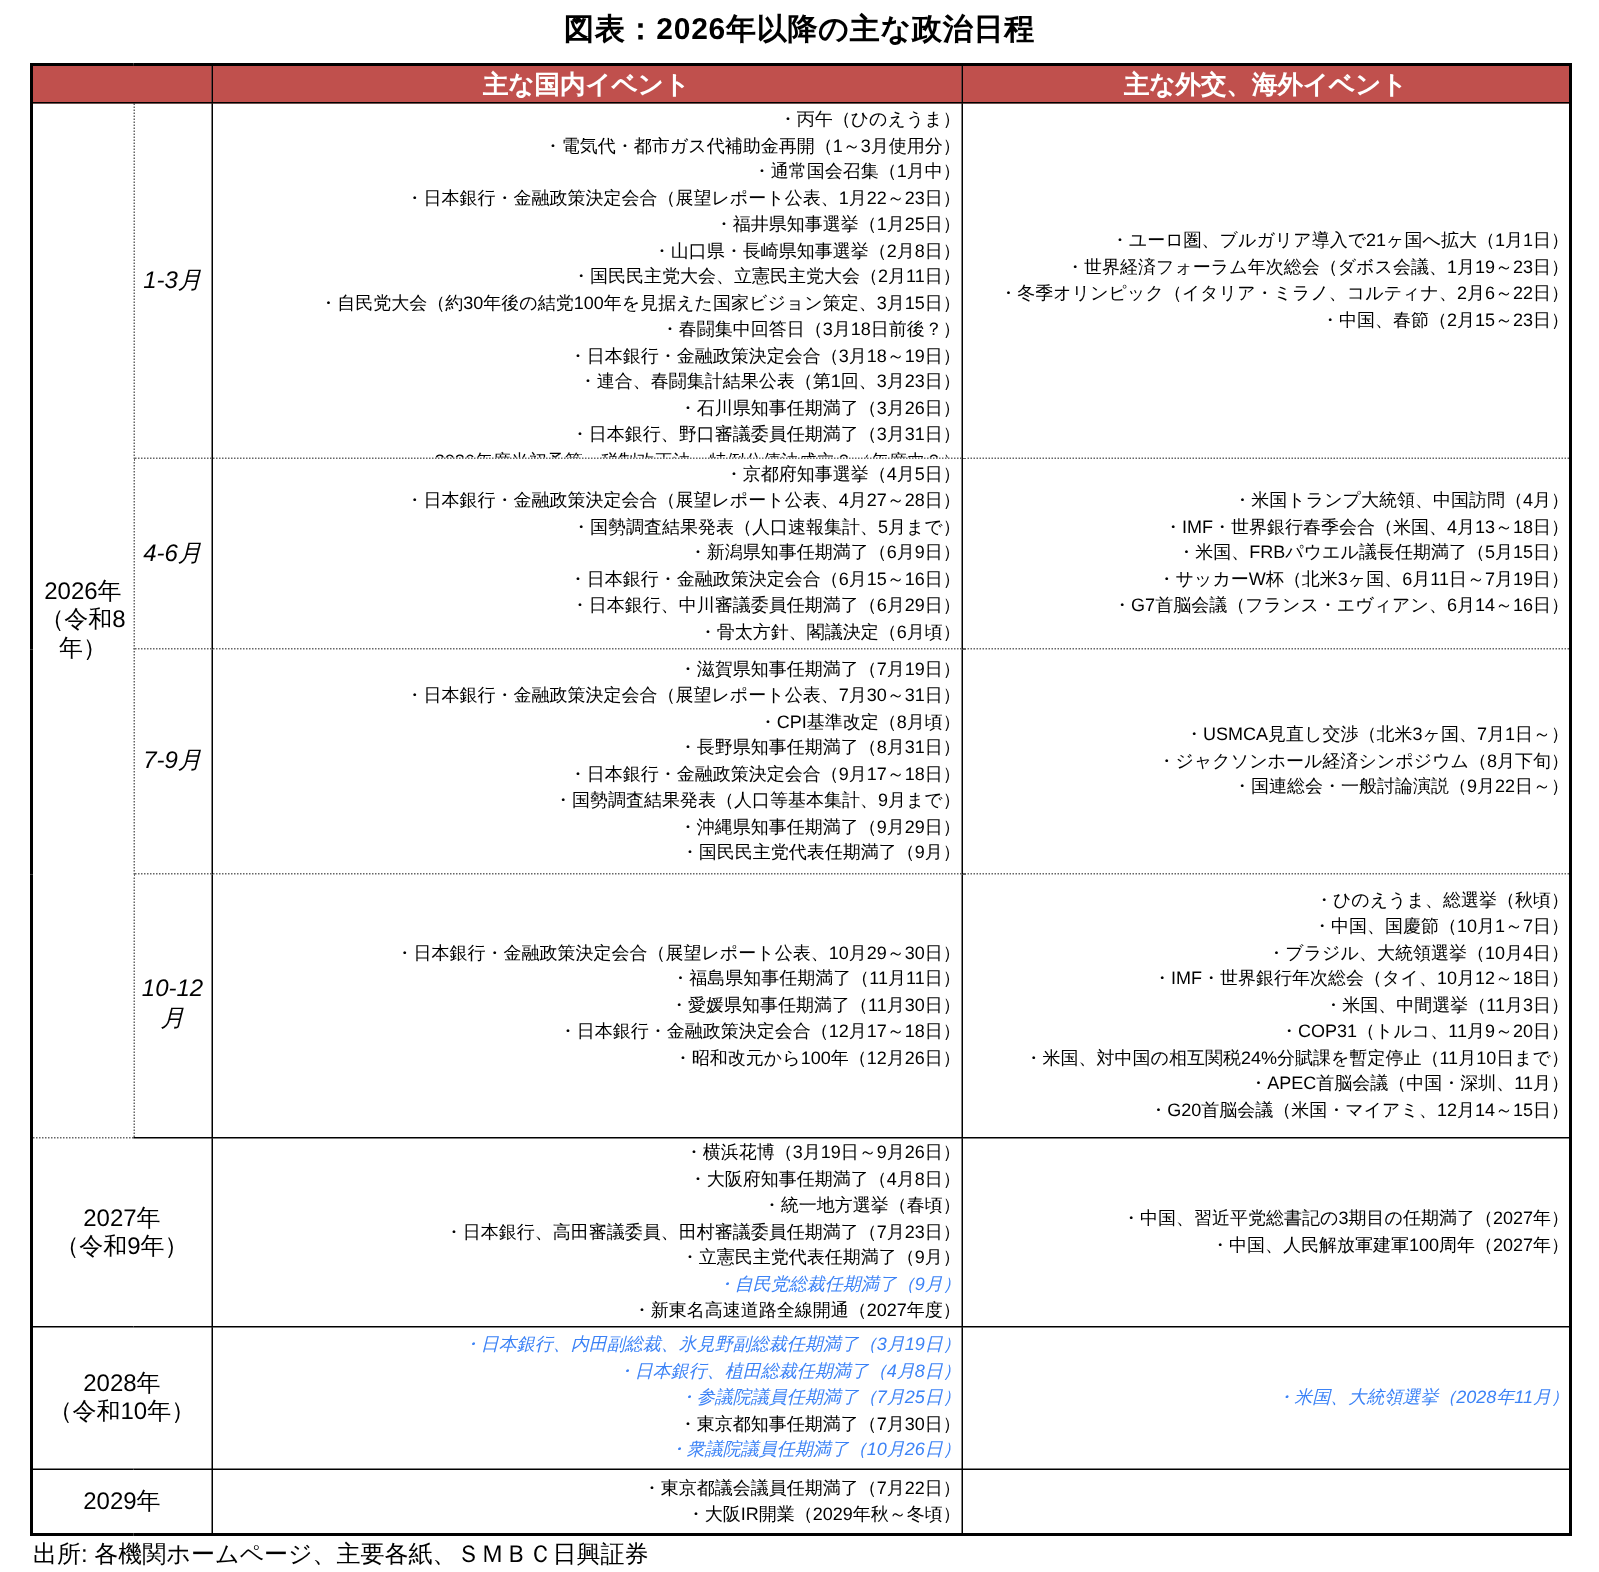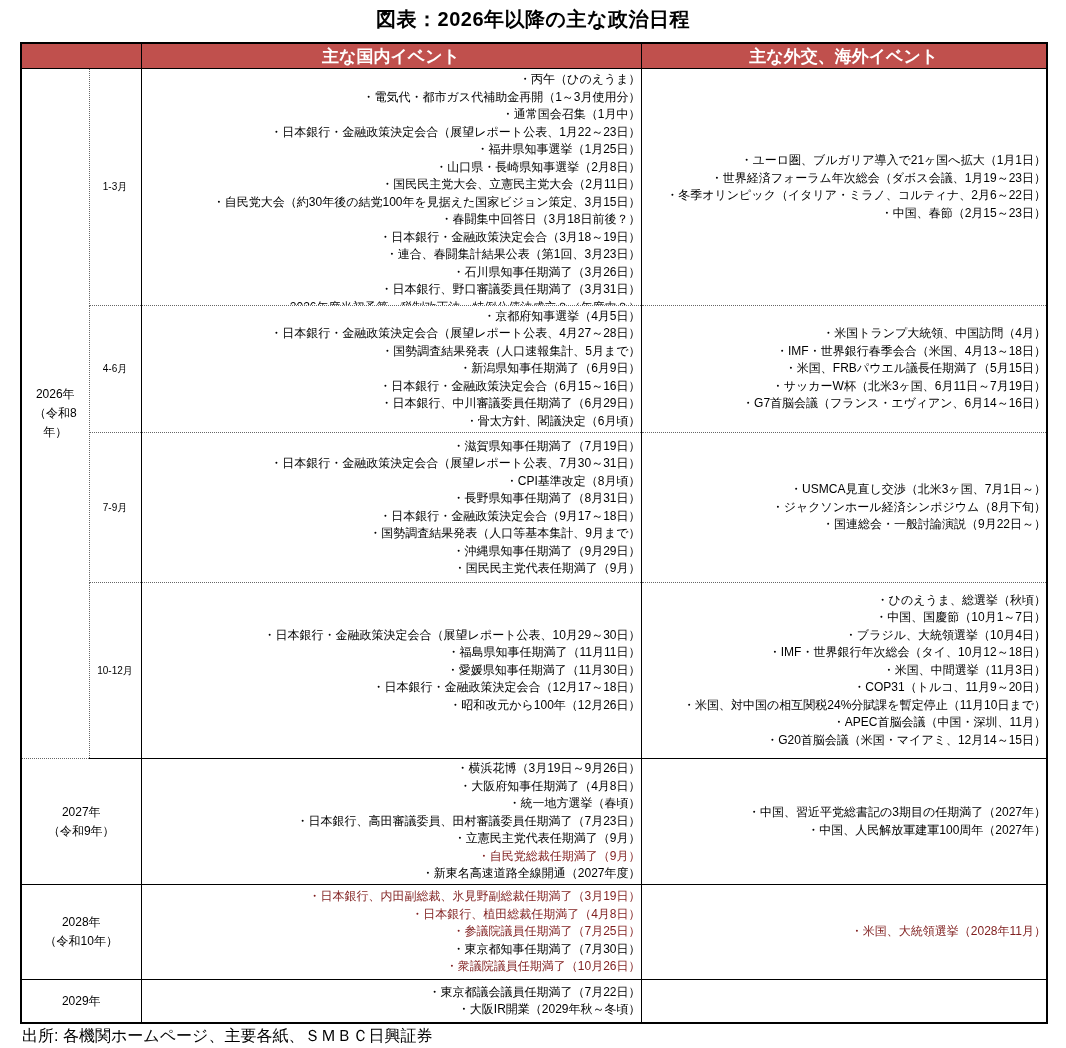--- a/index.html
+++ b/index.html
@@ -9,34 +9,34 @@
          font-size:20px;font-weight:bold;letter-spacing:.5px;}
   .sched{position:absolute;left:20px;top:42px;width:1026px;
          border-collapse:collapse;table-layout:fixed;border:2px solid #000;}
   .sched th{background:var(--hdr,#C0504D);color:#fff;font-size:17px;font-weight:bold;
             height:24px;text-align:center;border-right:1.5px solid #000;
             border-bottom:1.5px solid #000;padding:0;}
   .sched td{border-right:1px solid #000;border-bottom:1px solid #000;
             padding:0;vertical-align:middle;}
   tr.dotted-bottom td{border-bottom:1px dotted #666;}
   td.year-span{border-right:1px dotted #666;}
-  .year-cell{text-align:center;font-size:12px;line-height:19px;}
-  .quarter-cell{text-align:center;font-size:10px;}
+  .year-cell{text-align:center;font-size:16px;line-height:19px;}
+  .quarter-cell{text-align:center;font-size:16px;font-style:italic;}
   .cellbox{display:flex;flex-direction:column;justify-content:center;
            overflow:hidden;padding-left:4px;box-sizing:border-box;text-align:right;}
   .r-q1 .cellbox{height:236px}
   .r-q1 td.domestic .cellbox{justify-content:flex-start;padding-top:2px;}
   .r-q2 .cellbox{height:126px}
   .r-q3 .cellbox{height:149px}
   .r-q4 .cellbox{height:175px}
   .r-y2027 .cellbox{height:125px}
   .r-y2028 .cellbox{height:94px}
   .r-y2029 .cellbox{height:42px}
   .line{font-size:12px;line-height:17.5px;white-space:nowrap;color:#000;}
-  .line.red{color:#7f1d1d;}
+  .line.red{color:#3b82f6;font-style:italic;}
   .source{position:absolute;left:22px;top:1026px;font-size:16px;}
 </style>
 </head>
 <body>
 
 <div class="page">
   <div class="title">図表：2026年以降の主な政治日程</div>
 
   <table class="sched">
     <colgroup>

